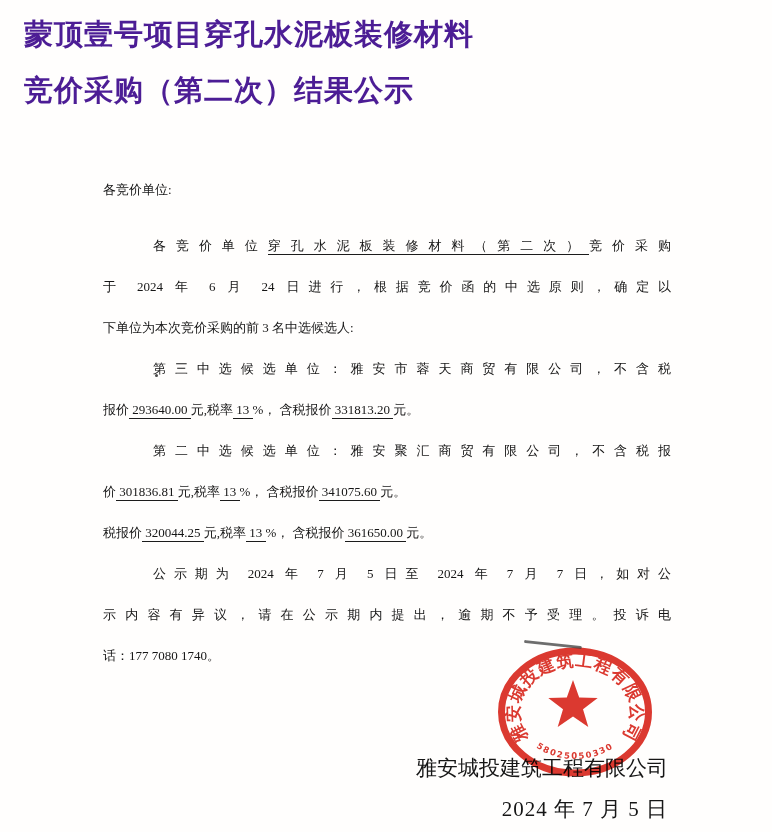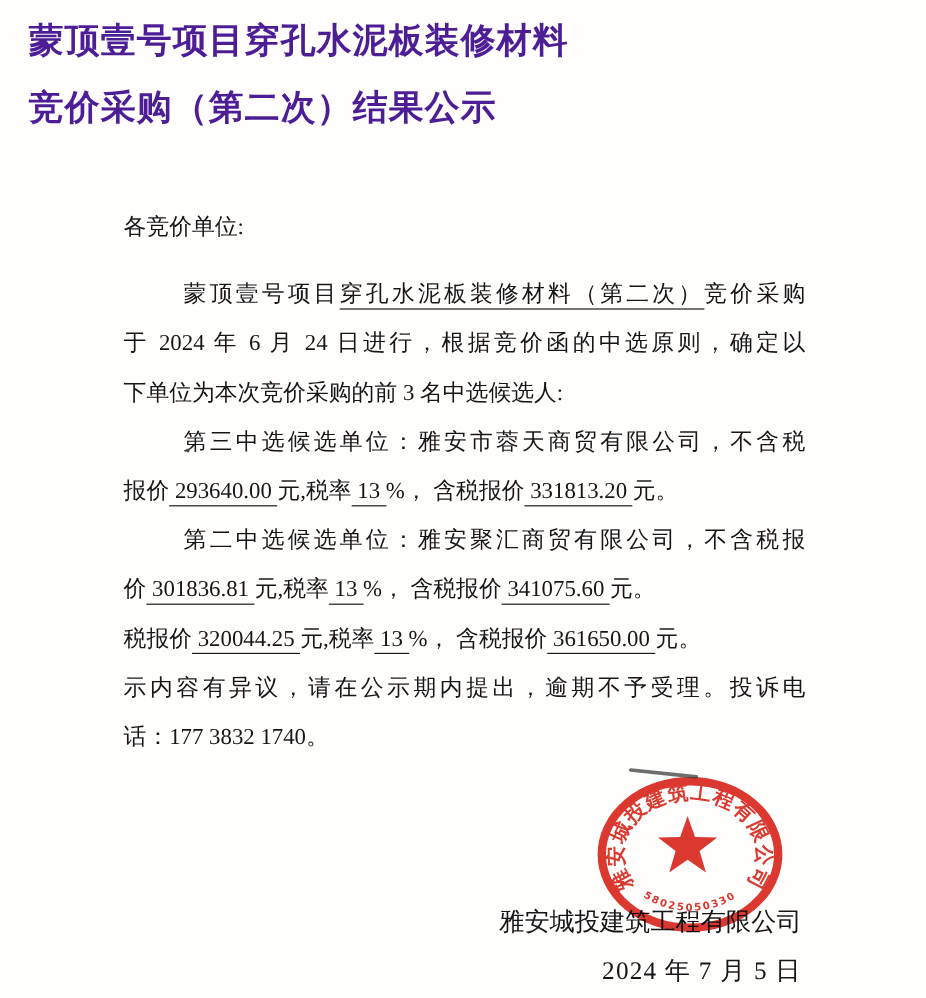--- a/index.html
+++ b/index.html
@@ -5,21 +5,21 @@
   html,body{margin:0;padding:0;background:#ffffff;}
   .page{
     position:relative;width:772px;height:832px;background:#fffefd;overflow:hidden;
     font-family:"Liberation Serif","DejaVu Serif",serif;color:#161616;
   }
   
   .title{position:absolute;left:0;top:14px;width:100%;text-align:left;font-weight:700;color:#4c1d95;margin-left:24px;}
   .title .t-line{font-size:29px;line-height:40px;letter-spacing:1px;}
   .title .t-line + .t-line{margin-top:16px;}
   
-  .body-text{position:absolute;left:103px;top:169px;width:568px;font-size:19px;line-height:41px;}
+  .body-text{position:absolute;left:103px;top:169px;width:568px;font-size:13px;line-height:41px;}
   .ln{height:41px;white-space:nowrap;}
   .ln.just{text-align:justify;text-align-last:justify;white-space:normal;}
   .ln.ind{text-indent:50px;}
   .salutation{margin-bottom:15px;}
   .u{border-bottom:1.6px solid #1c1c1c;padding-bottom:1px;white-space:pre;}
   
   .signature{position:absolute;right:104px;top:748px;text-align:right;font-size:21px;line-height:41px;}
   .sig-date{letter-spacing:1px;}
   
   .seal{position:absolute;left:490px;top:637px;width:170px;height:150px;mix-blend-mode:multiply;opacity:.92;}
@@ -34,34 +34,35 @@
 
   <div class="title">
     <div class="t-line">蒙顶壹号项目穿孔水泥板装修材料</div>
     <div class="t-line">竞价采购（第二次）结果公示</div>
   </div>
 
   <div class="body-text">
 
     <div class="ln salutation">各竞价单位:</div>
 
-    <div class="ln just ind"><span>蒙顶壹号项目</span><span class="u">穿孔水泥板装修材料（第二次）</span><span>竞价采购</span></div>
+    <div class="ln just ind"><span>各竞价单位</span><span class="u">穿孔水泥板装修材料（第二次）</span><span>竞价采购</span></div>
     <div class="ln just">于 2024 年 6 月 24 日进行，根据竞价函的中选原则，确定以</div>
     <div class="ln">下单位为本次竞价采购的前 3 名中选候选人:</div>
 
     <div class="ln just ind">第三中选候选单位：雅安市蓉天商贸有限公司，不含税</div>
     <div class="ln"><span>报价</span><span class="u"> 293640.00 </span><span>元,税率</span><span class="u"> 13 </span><span>%， 含税报价</span><span class="u"> 331813.20 </span><span>元。</span></div>
 
     <div class="ln just ind">第二中选候选单位：雅安聚汇商贸有限公司，不含税报</div>
     <div class="ln"><span>价</span><span class="u"> 301836.81 </span><span>元,税率</span><span class="u"> 13 </span><span>%， 含税报价</span><span class="u"> 341075.60 </span><span>元。</span></div>
 
     <div class="ln"><span>税报价</span><span class="u"> 320044.25 </span><span>元,税率</span><span class="u"> 13 </span><span>%， 含税报价</span><span class="u"> 361650.00 </span><span>元。</span></div>
 
+    <div class="ln just ind">公示期为 2024 年 7 月 5 日至 2024 年 7 月 7 日，如对公</div>
     <div class="ln just">示内容有异议，请在公示期内提出，逾期不予受理。投诉电</div>
-    <div class="ln">话：177 3832 1740。</div>
+    <div class="ln">话：177 7080 1740。</div>
   </div>
 
   <div class="signature">
     <div class="sig-company">雅安城投建筑工程有限公司</div>
     <div class="sig-date">2024 年 7 月 5 日</div>
   </div>
 
   <svg class="seal" viewBox="0 0 170 150" aria-hidden="true">
     <defs>
       <path id="sealTopArc" d="M 36.5 98 A 56 46 0 1 1 133.5 98" fill="none"></path>

